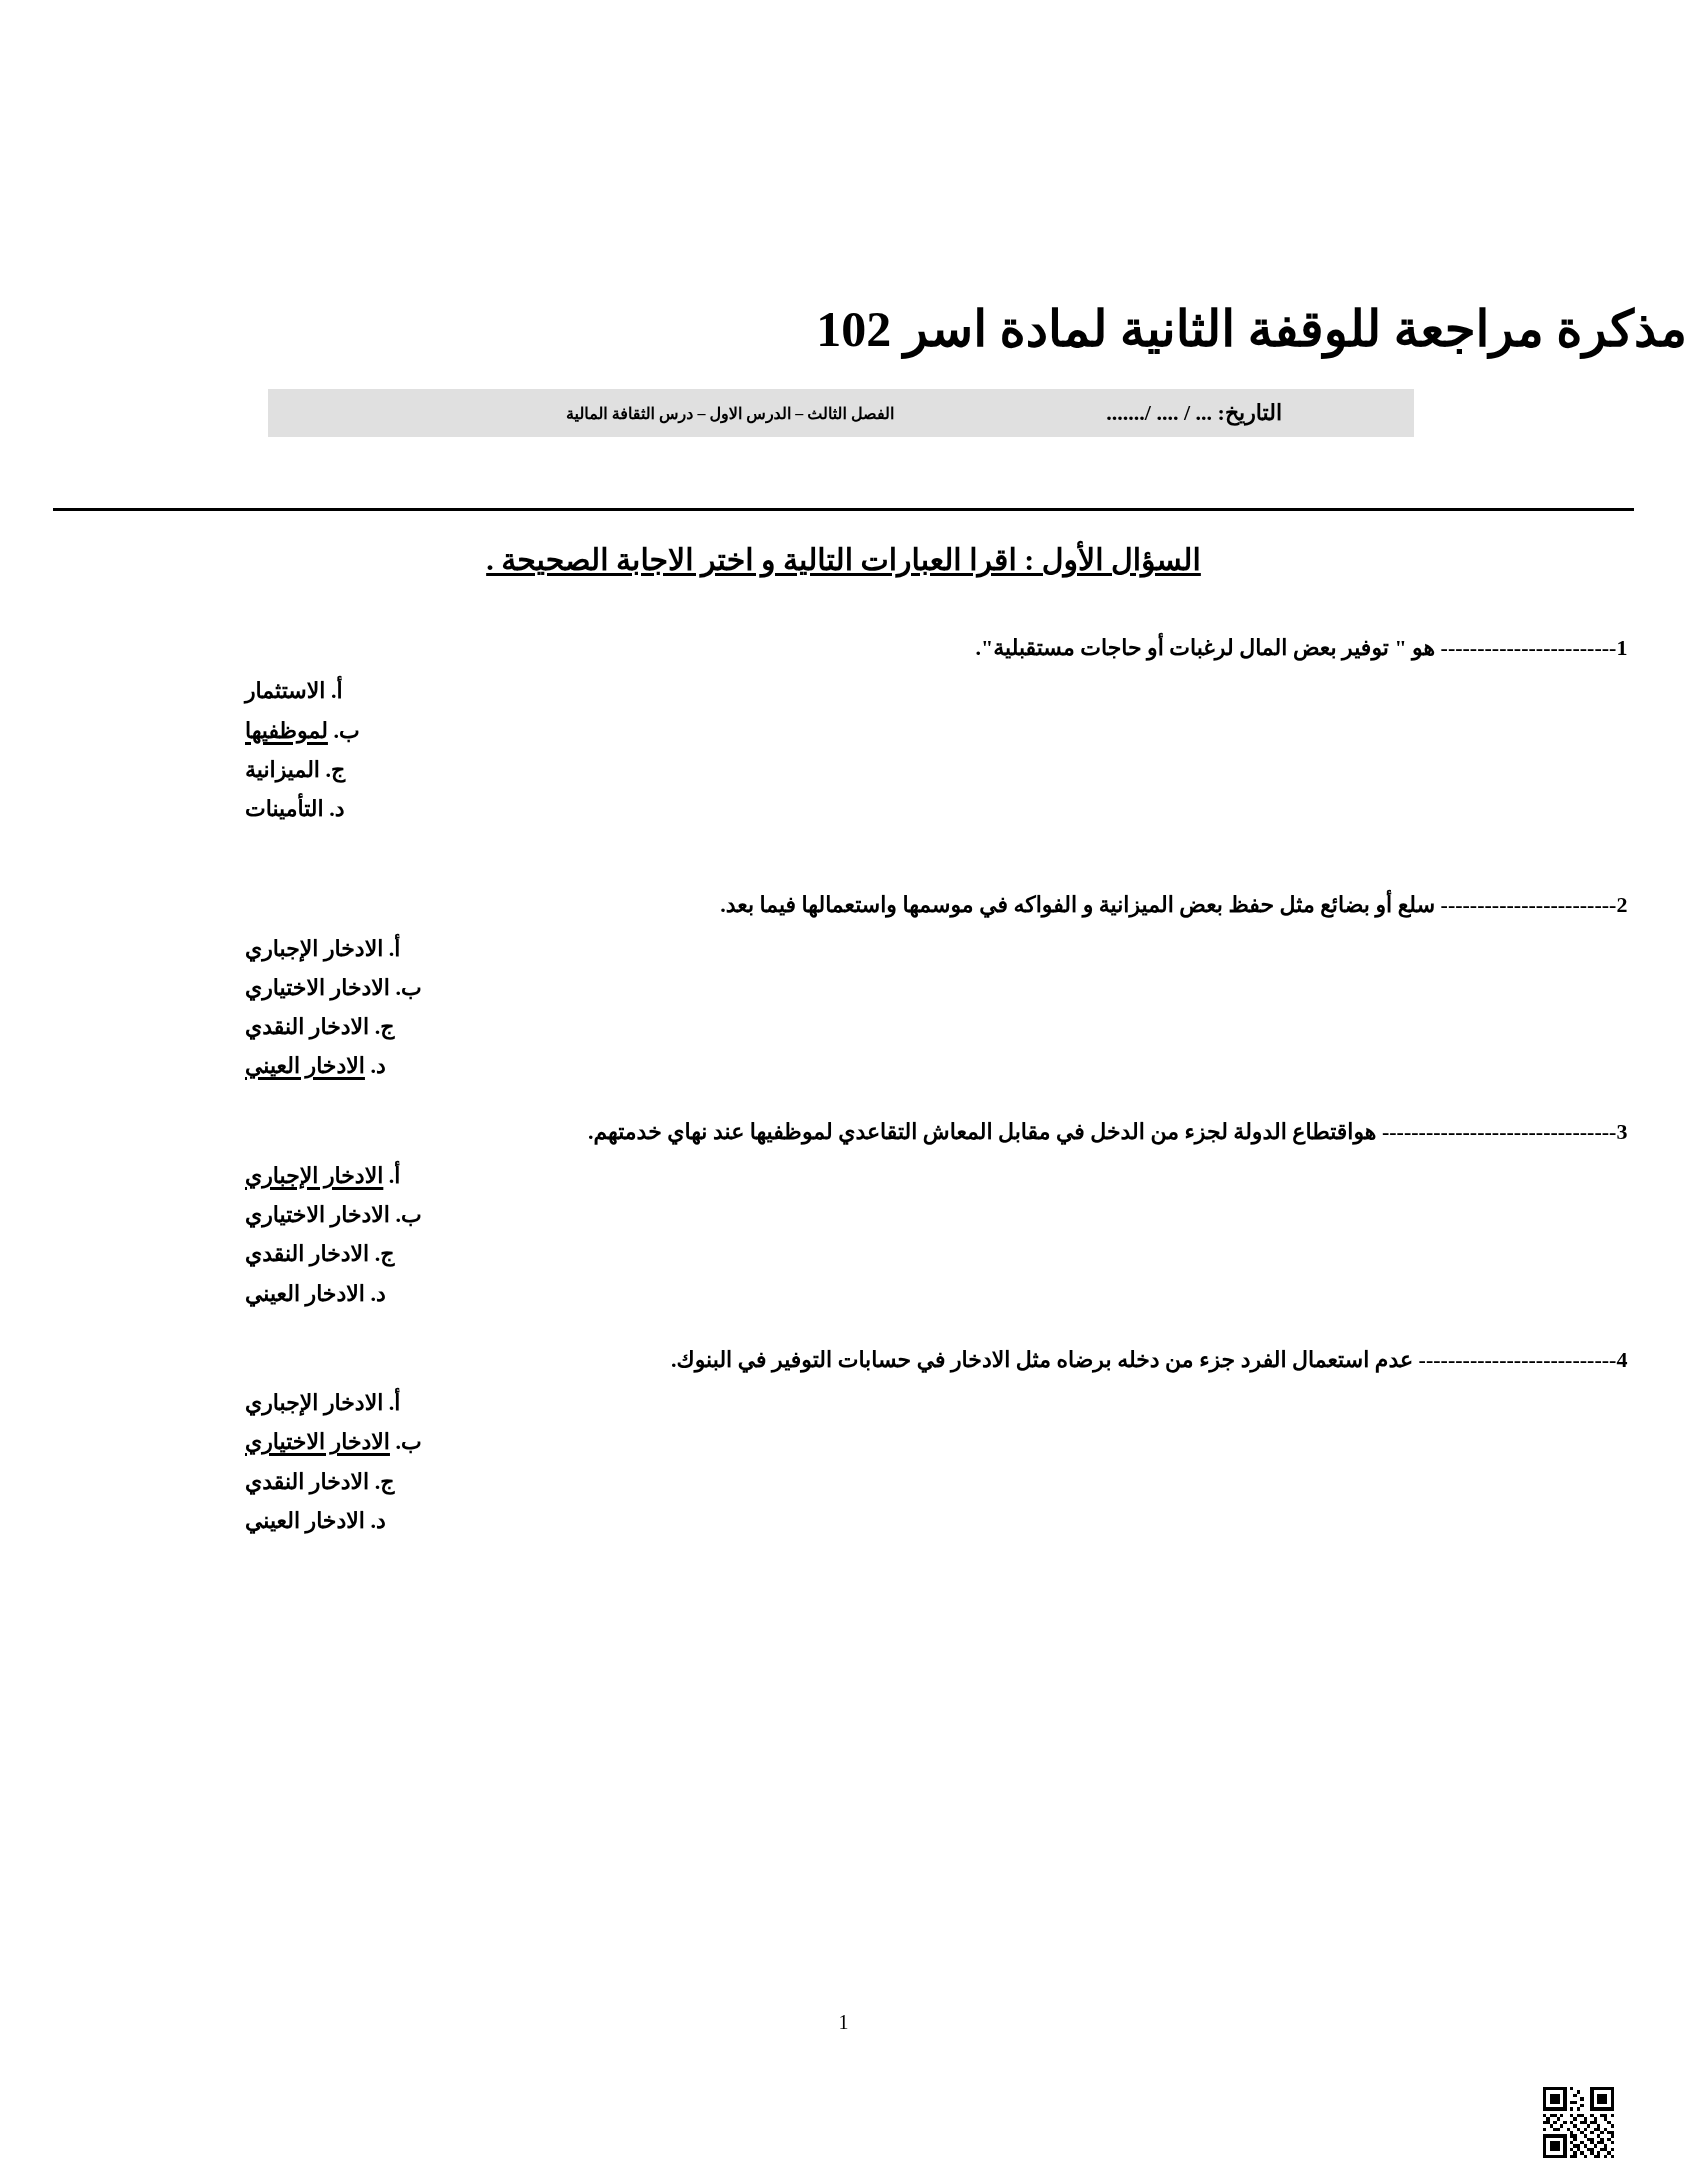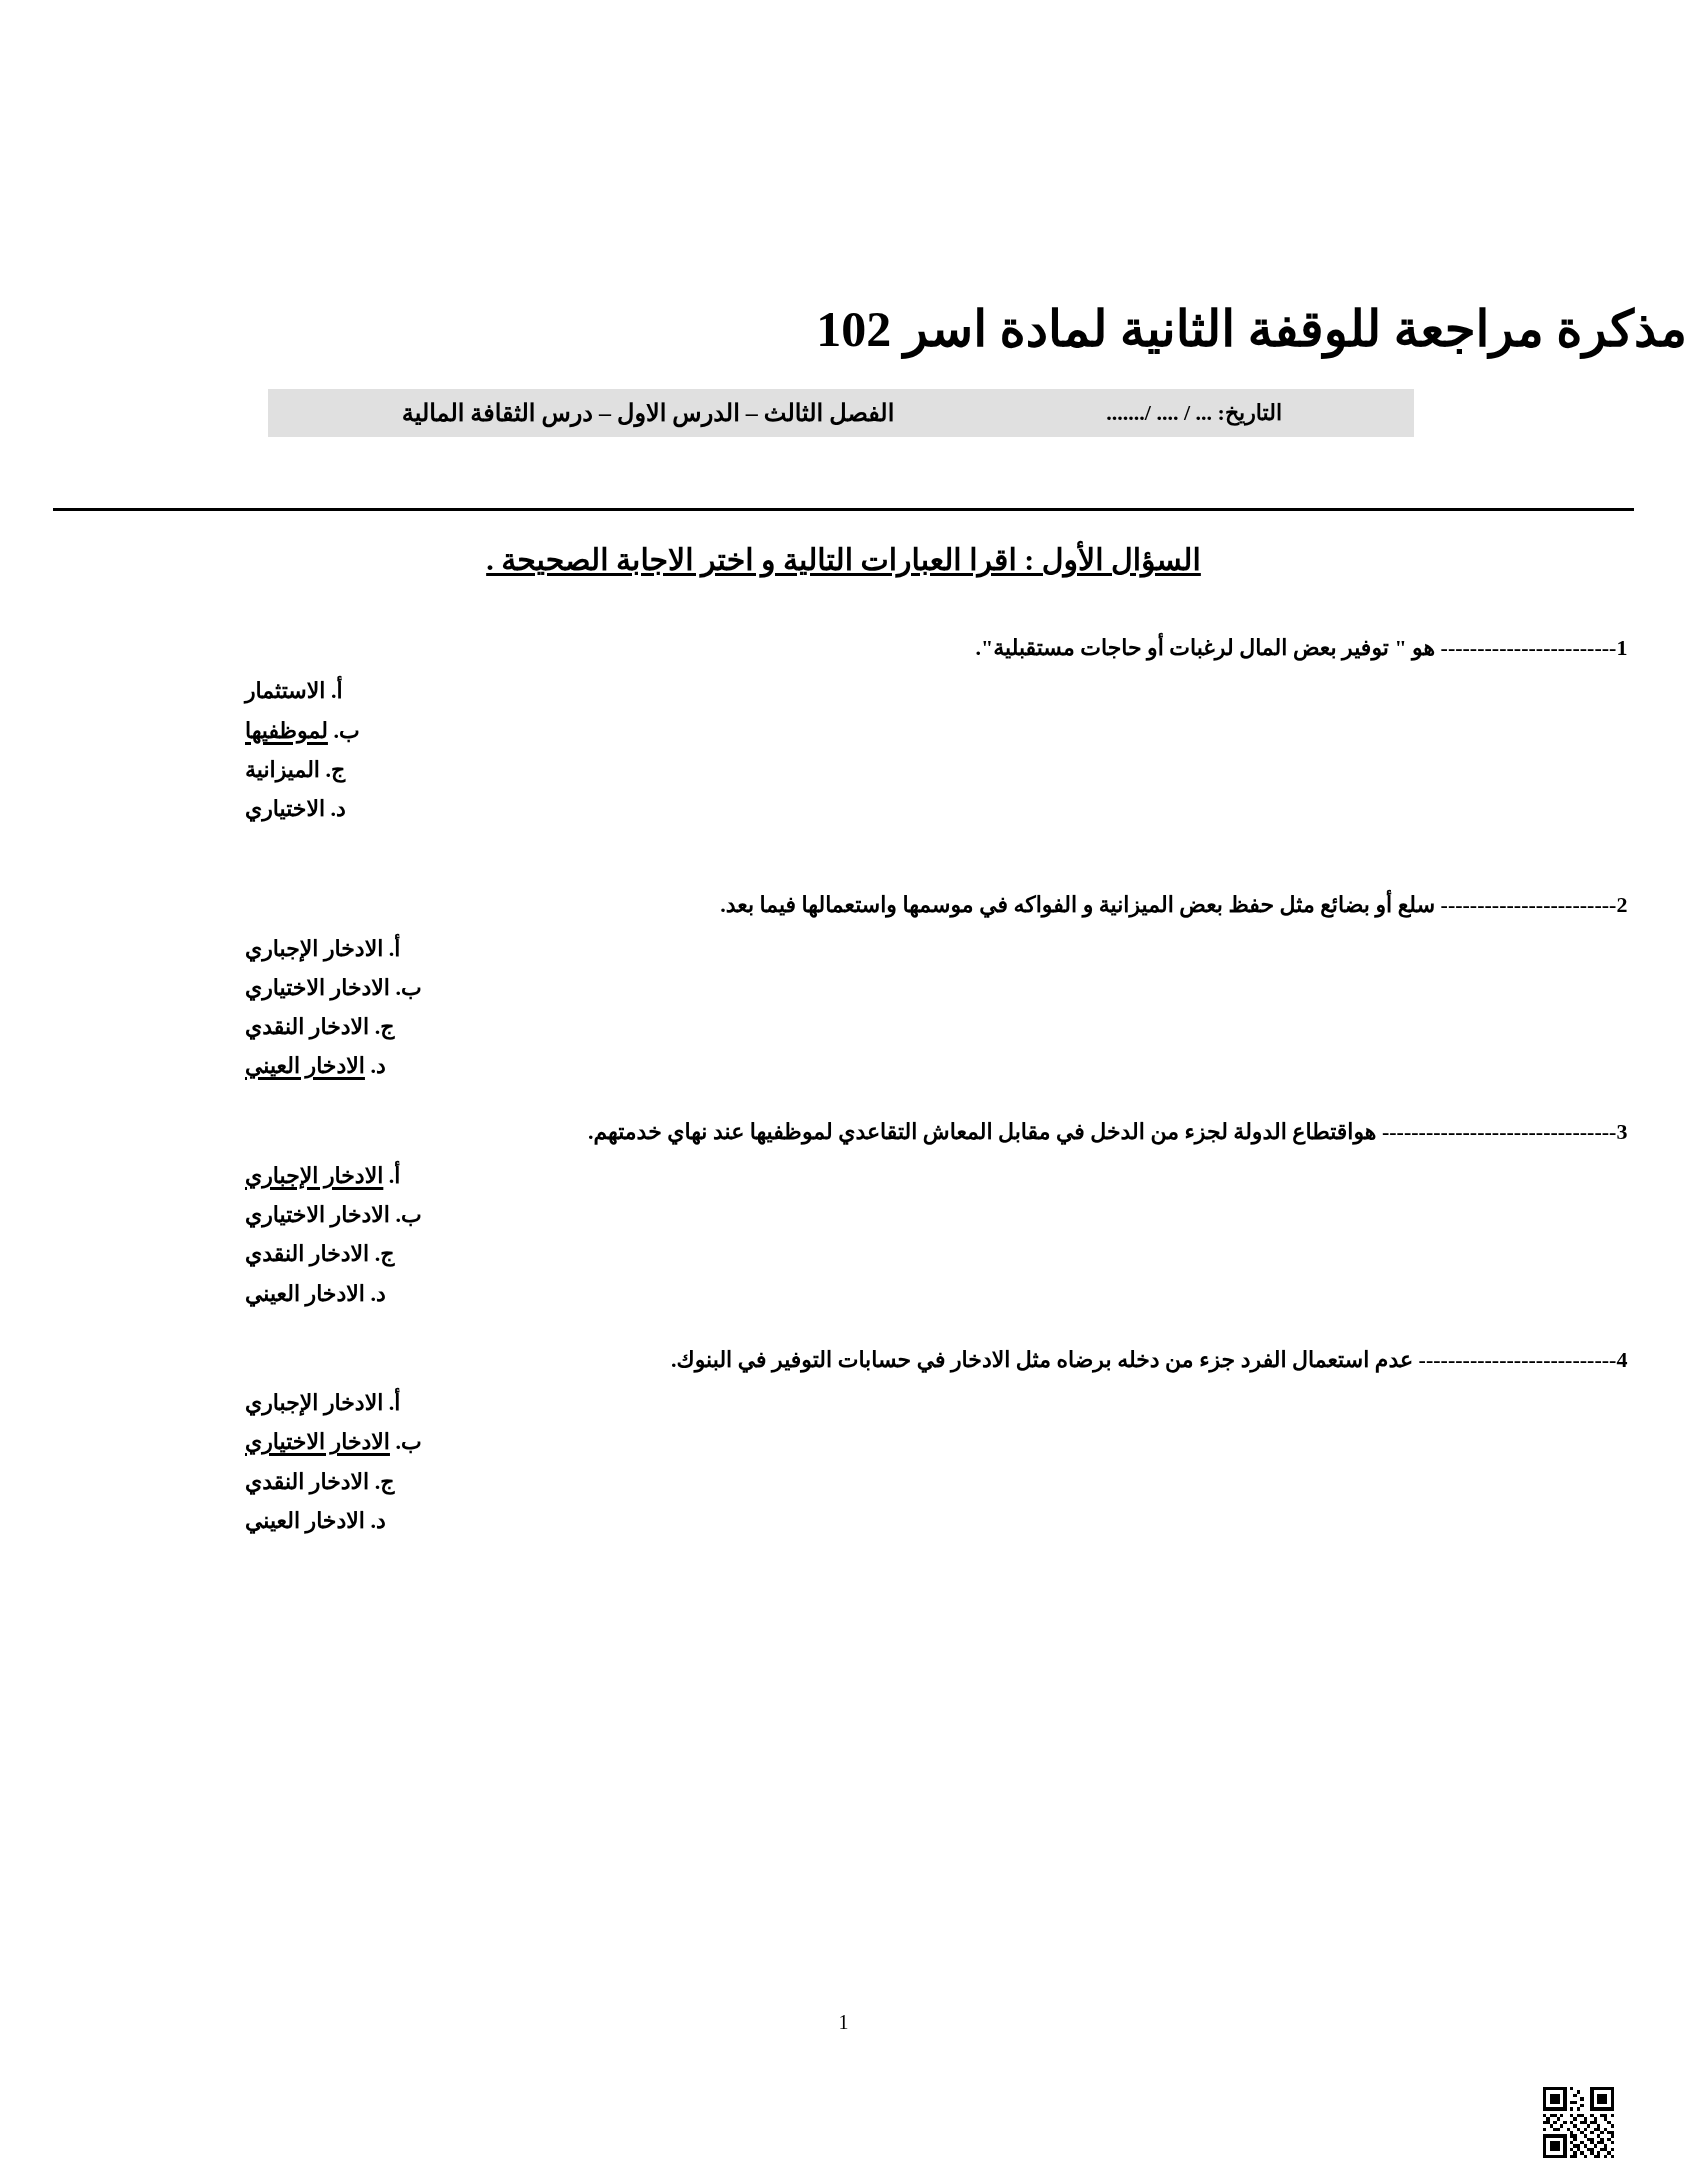--- a/index.html
+++ b/index.html
@@ -53,21 +53,21 @@
   .header-band .band-inner {
     display: flex;
     width: 100%;
     align-items: center;
     justify-content: flex-start;
     padding: 0 25px;
     box-sizing: border-box;
   }
   .band-lesson {
     font-weight: bold;
-    font-size: 24px;
+    font-size: 16px;
     white-space: nowrap;
     margin-right: 212px;
     margin-left: 42px;
   }
   .band-date {
     font-weight: bold;
     font-size: 22px;
     white-space: nowrap;
     margin-right: 107px;
   }
@@ -183,21 +183,21 @@
     <span class="u">السؤال الأول : اقرا العبارات التالية و اختر الاجابة  الصحيحة  .</span>
   </div>
 
   <div class="questions">
       <div class="q-block">
         <div class="q-stem"><span class="num">1-</span><span class="dashes">-----------------------</span><span> هو " توفير بعض المال لرغبات أو حاجات مستقبلية".</span></div>
         <ul class="opts">
           <li class="opt indent-a"><span>أ.</span> <span>الاستثمار</span></li>
           <li class="opt"><span>ب.</span> <span class="ans">لموظفيها</span></li>
           <li class="opt"><span>ج.</span> <span>الميزانية</span></li>
-          <li class="opt"><span>د.</span> <span>الاختياري</span></li>
+          <li class="opt"><span>د.</span> <span>التأمينات</span></li>
         </ul>
         <div style="height: 38px;"></div>
       </div>
       <div class="q-block">
         <div class="q-stem"><span class="num">2-</span><span class="dashes">-----------------------</span><span> سلع أو بضائع مثل حفظ بعض الميزانية و الفواكه في موسمها واستعمالها فيما بعد.</span></div>
         <ul class="opts">
           <li class="opt indent-a"><span>أ.</span> <span>الادخار الإجباري</span></li>
           <li class="opt"><span>ب.</span> <span>الادخار الاختياري</span></li>
           <li class="opt"><span>ج.</span> <span>الادخار النقدي</span></li>
           <li class="opt"><span>د.</span> <span class="ans">الادخار العيني</span></li>

